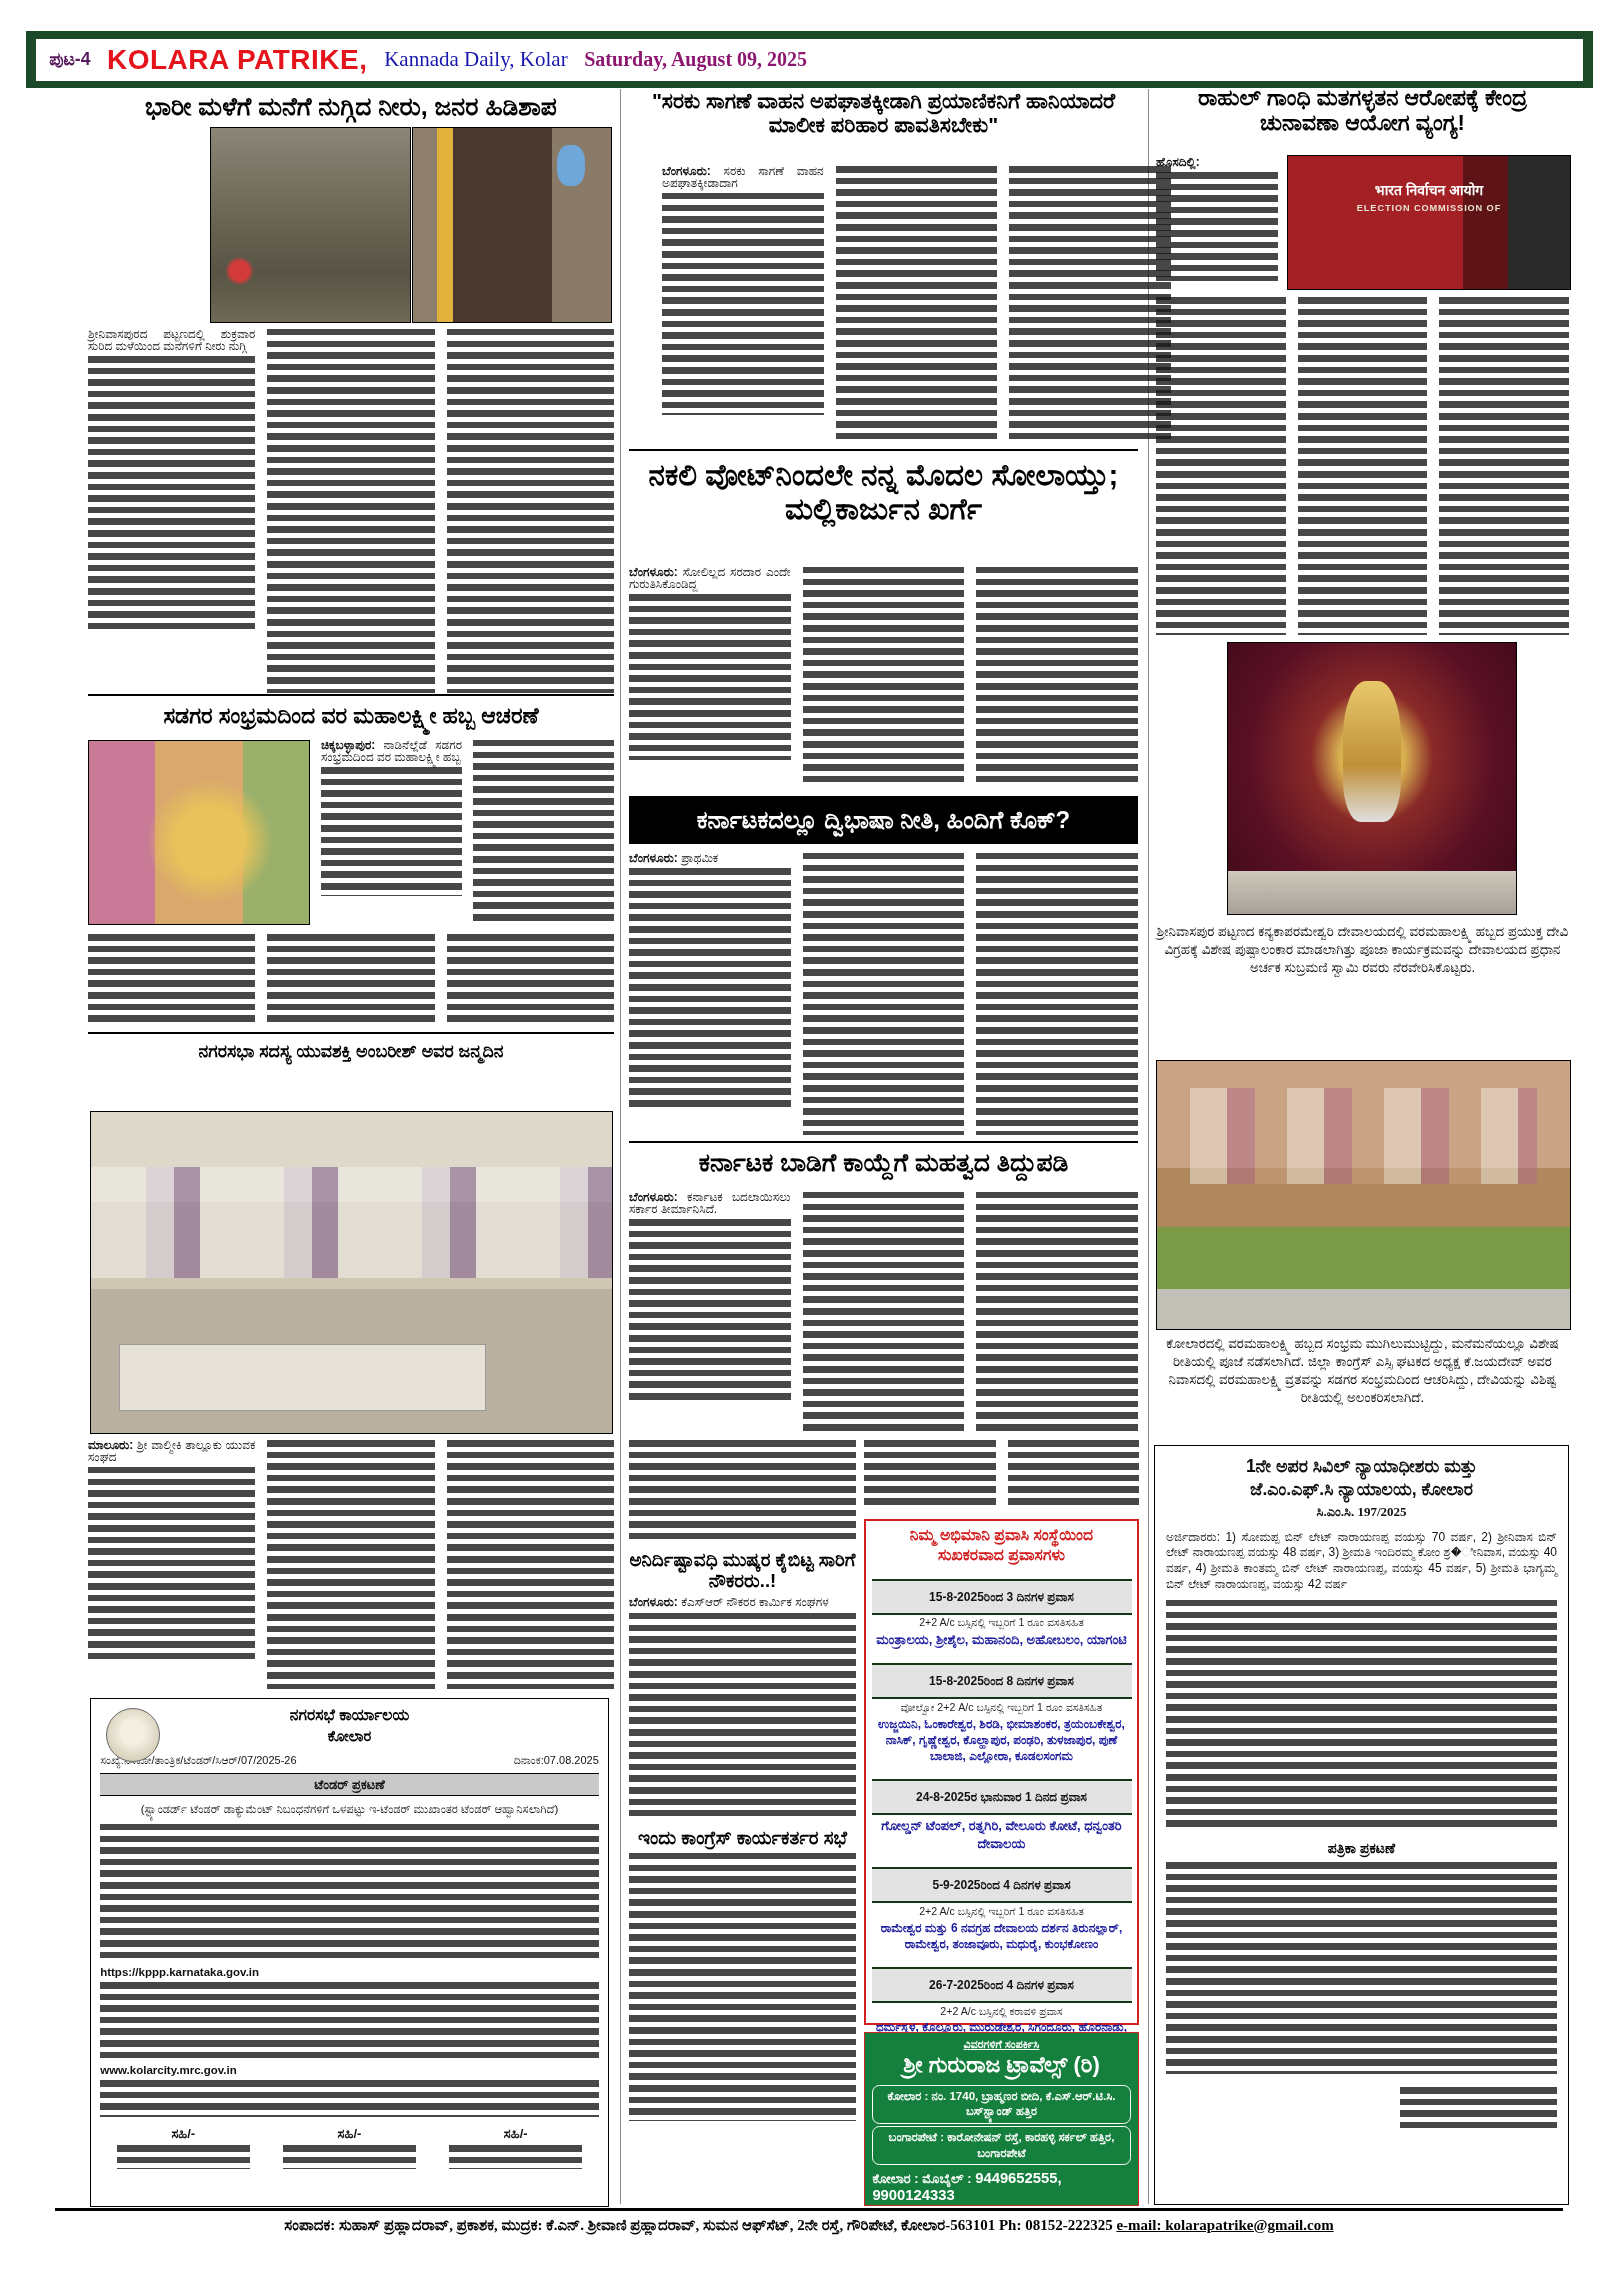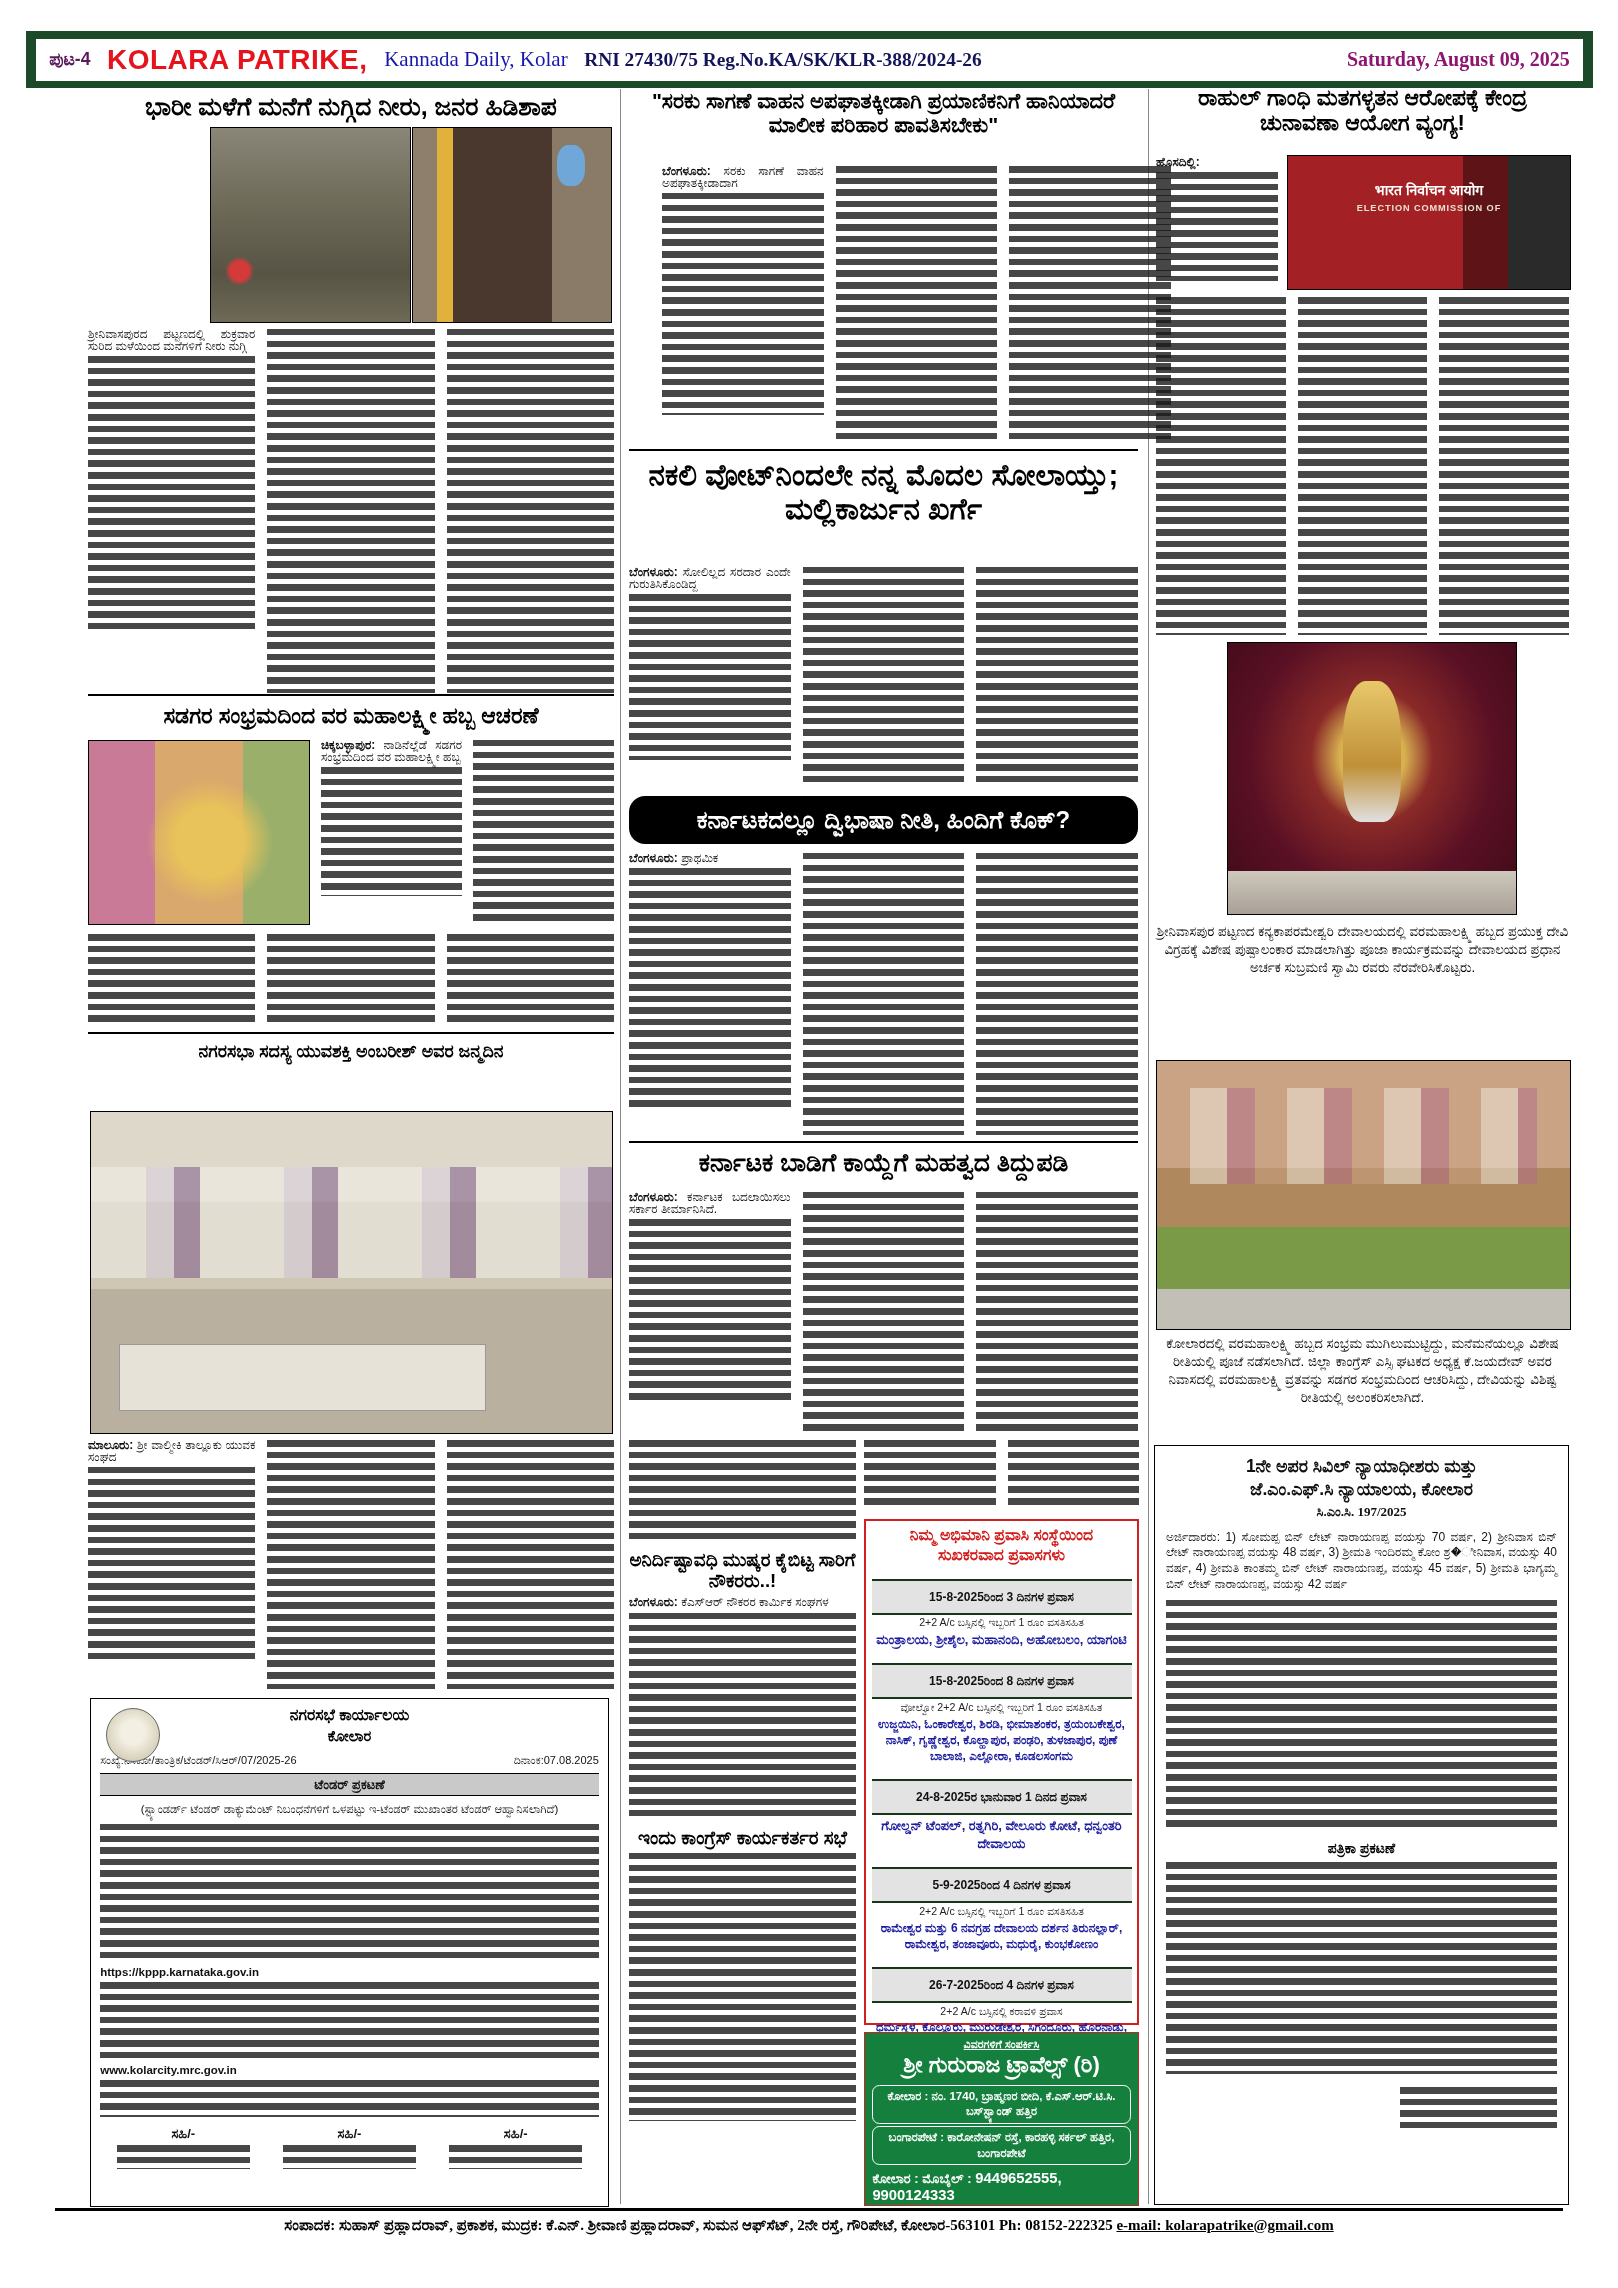--- a/index.html
+++ b/index.html
@@ -10,21 +10,21 @@
   .mast-band{left:26px;top:31px;width:1567px;height:57px;background:#1c4a28;padding:0;}
   .mast-inner{position:absolute;left:9.2px;top:6.5px;right:9.2px;bottom:6.5px;background:#fff;
               border:1.8px solid #1c4a28;display:flex;align-items:center;gap:16.6px;padding:0 13px;}
   .mast-page{color:#5a1a5e;font-weight:bold;font-size:17.5px;}
   .mast-title{color:#e5131b;font-weight:bold;font-size:28px;letter-spacing:0.5px;font-family:"Liberation Sans",sans-serif;}
   .mast-sub{color:#1717ad;font-size:21px;font-family:"Liberation Serif",serif;}
   .mast-reg{color:#14145a;font-size:19.4px;font-weight:bold;font-family:"Liberation Serif",serif;flex:1;}
   .mast-date{color:#8c1670;font-size:20px;font-weight:bold;font-family:"Liberation Serif",serif;}
   
   .hl{font-weight:bold;text-align:center;color:#000;line-height:1.15;}
-  .rev{background:#000;color:#fff;display:flex;align-items:center;justify-content:center;border-radius:16px;}
+  .rev{background:#000;color:#fff;display:flex;align-items:center;justify-content:center;}
   .cols{display:flex;gap:12px;}
   .c{flex:1;}
   .gk{background:repeating-linear-gradient(180deg,rgba(25,25,25,.8) 0 6.5px,rgba(0,0,0,0) 6.5px 11.6px);}
   .lead{font-size:12px;line-height:11.6px;text-align:justify;color:#111;}
   .lead b{font-weight:bold;}
   .vrule{width:0.9px;background:#8a8a8a;}
   .hrule{height:1.8px;background:#000;}
   .photo{border:0.9px solid #000;}
   .cap{font-size:13.4px;line-height:1.35;text-align:center;color:#000;}
   
@@ -59,21 +59,20 @@
 </head>
 <body>
 
 <div class="page">
 
   <div class="abs mast-band">
     <div class="mast-inner">
       <span class="mast-page">ಪುಟ-4</span>
       <span class="mast-title">KOLARA PATRIKE,</span>
       <span class="mast-sub">Kannada Daily, Kolar</span>
-      <span class="mast-reg">RNI 27430/75 Reg.No.KA/SK/KLR-388/2024-26</span>
       <span class="mast-date">Saturday, August 09, 2025</span>
     </div>
   </div>
 
   <div class="abs vrule" style="left:620px;top:89px;height:2115px;"></div>
   <div class="abs vrule" style="left:1148px;top:89px;height:2115px;"></div>
 
   <div class="abs hl" style="left:88px;top:92px;width:526px;font-size:25px;">ಭಾರೀ ಮಳೆಗೆ ಮನೆಗೆ ನುಗ್ಗಿದ ನೀರು, ಜನರ ಹಿಡಿಶಾಪ</div>
 
   <div class="abs photo" style="left:210px;top:127px;width:199px;height:194px;

